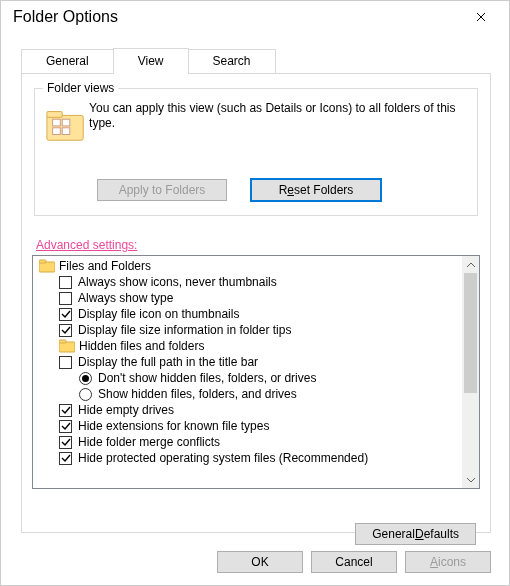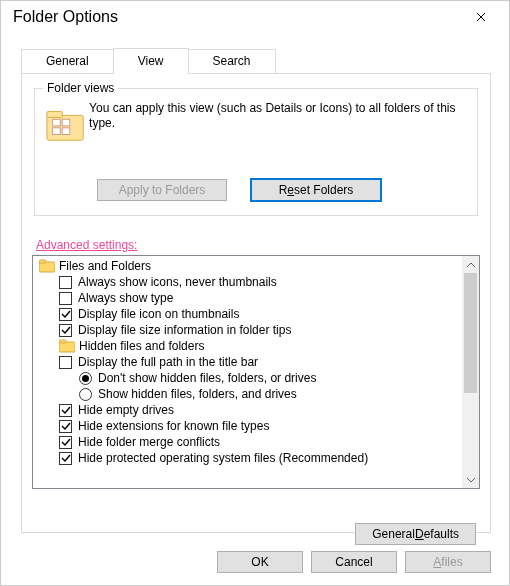--- a/index.html
+++ b/index.html
@@ -202,16 +202,16 @@
         </button>
     </div>
   </div>
 
   <div class="dlg-buttons">
     <button class="btn">OK</button>
     <button class="btn">Cancel</button>
     <button class="btn disabled">
         <span></span>
         <span class="ul">A</span>
-        <span>files</span>
+        <span>icons</span>
       </button>
   </div>
 </div>
 
 </body></html>

